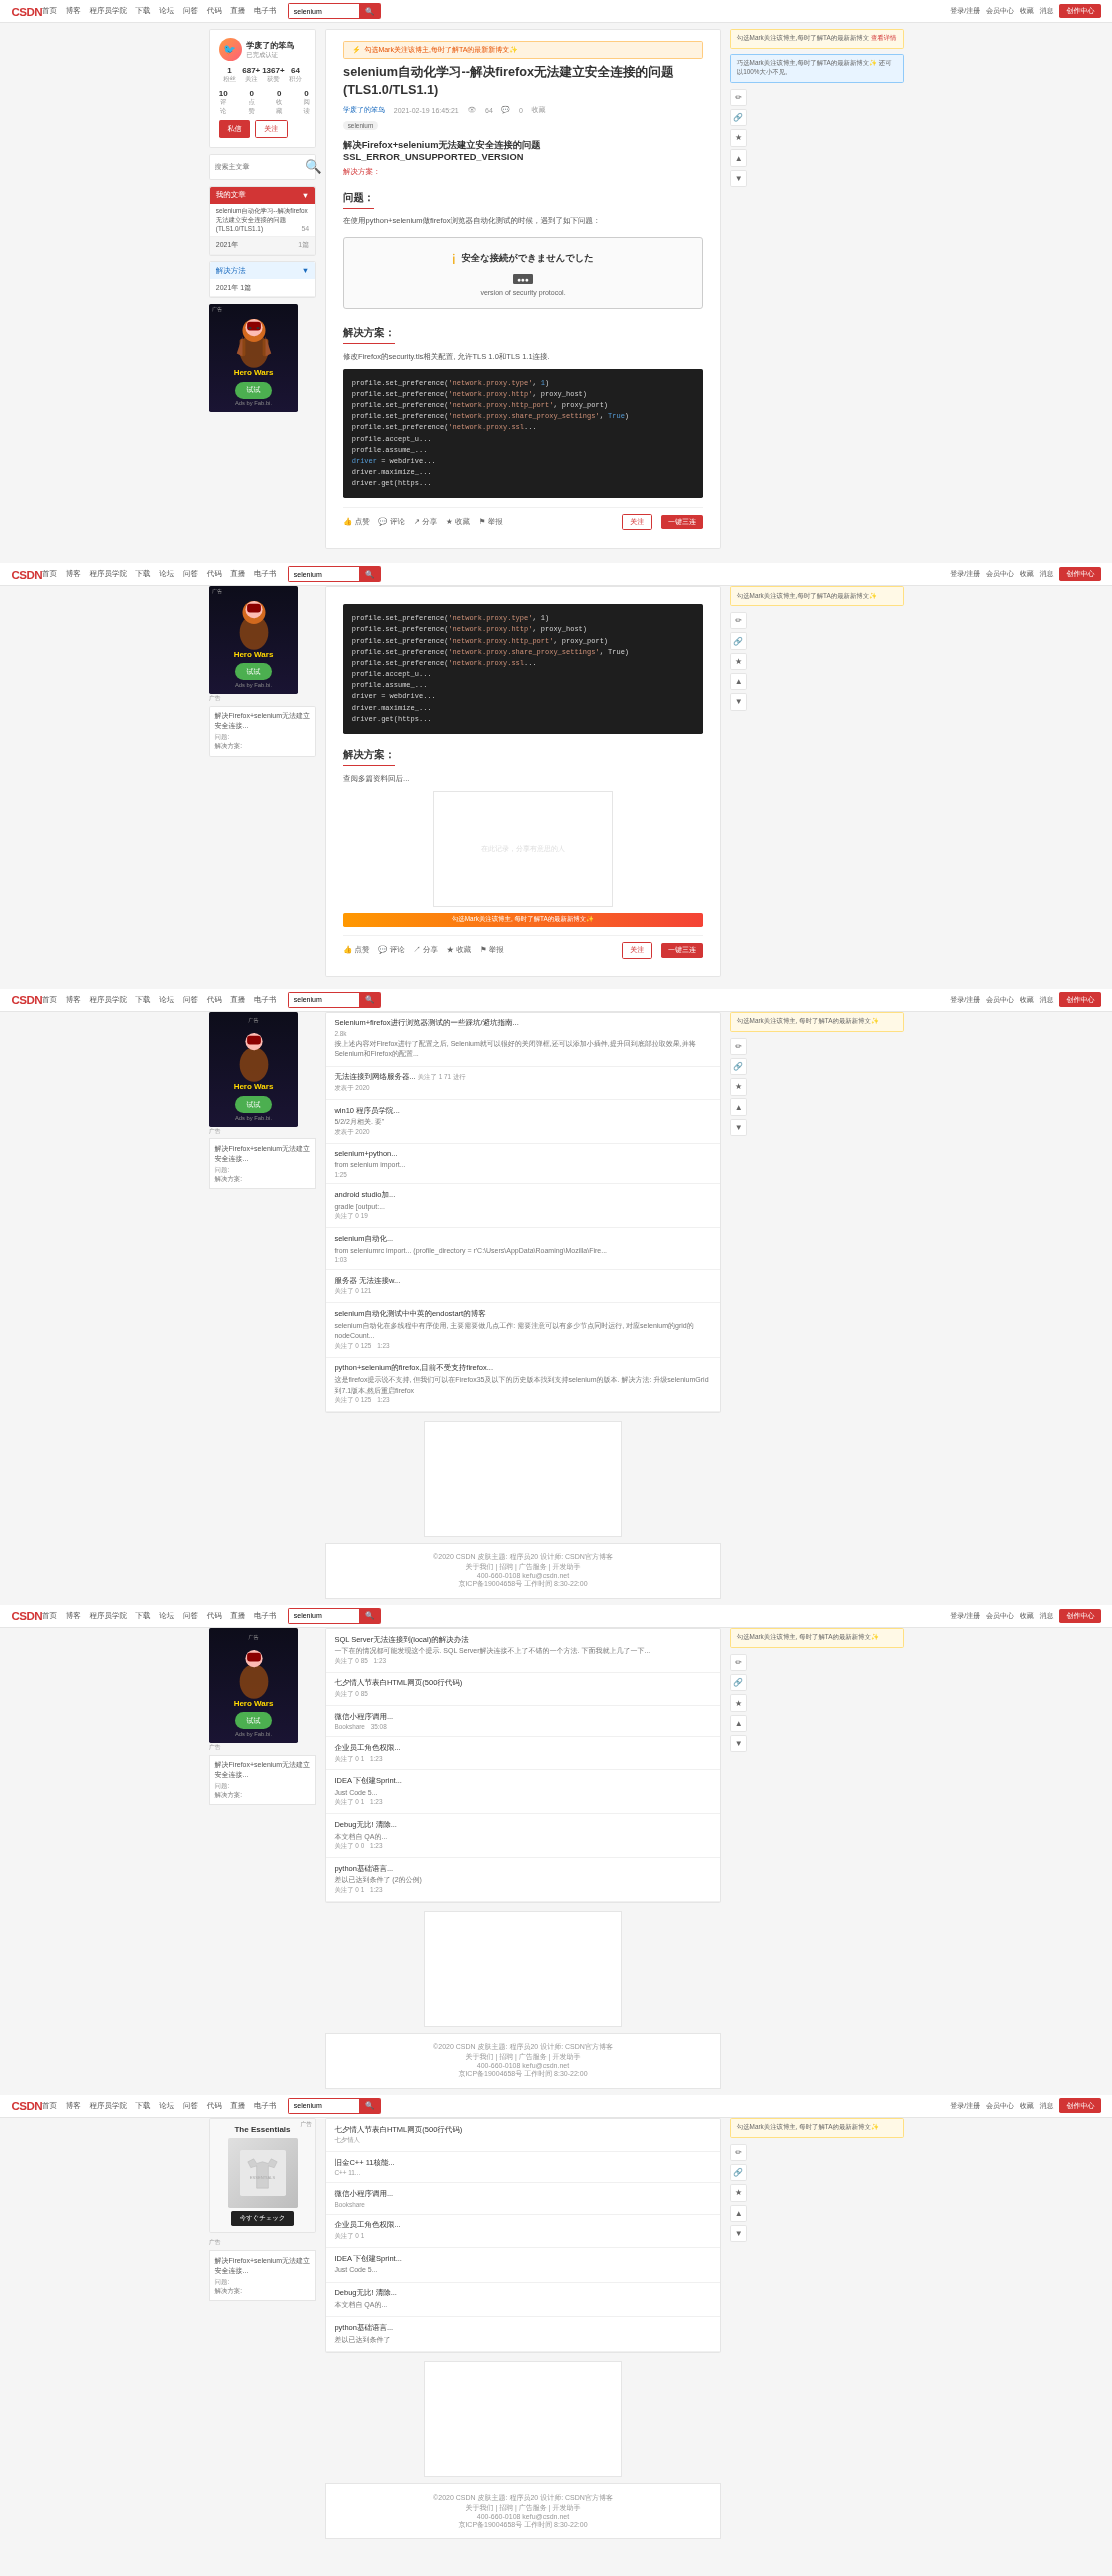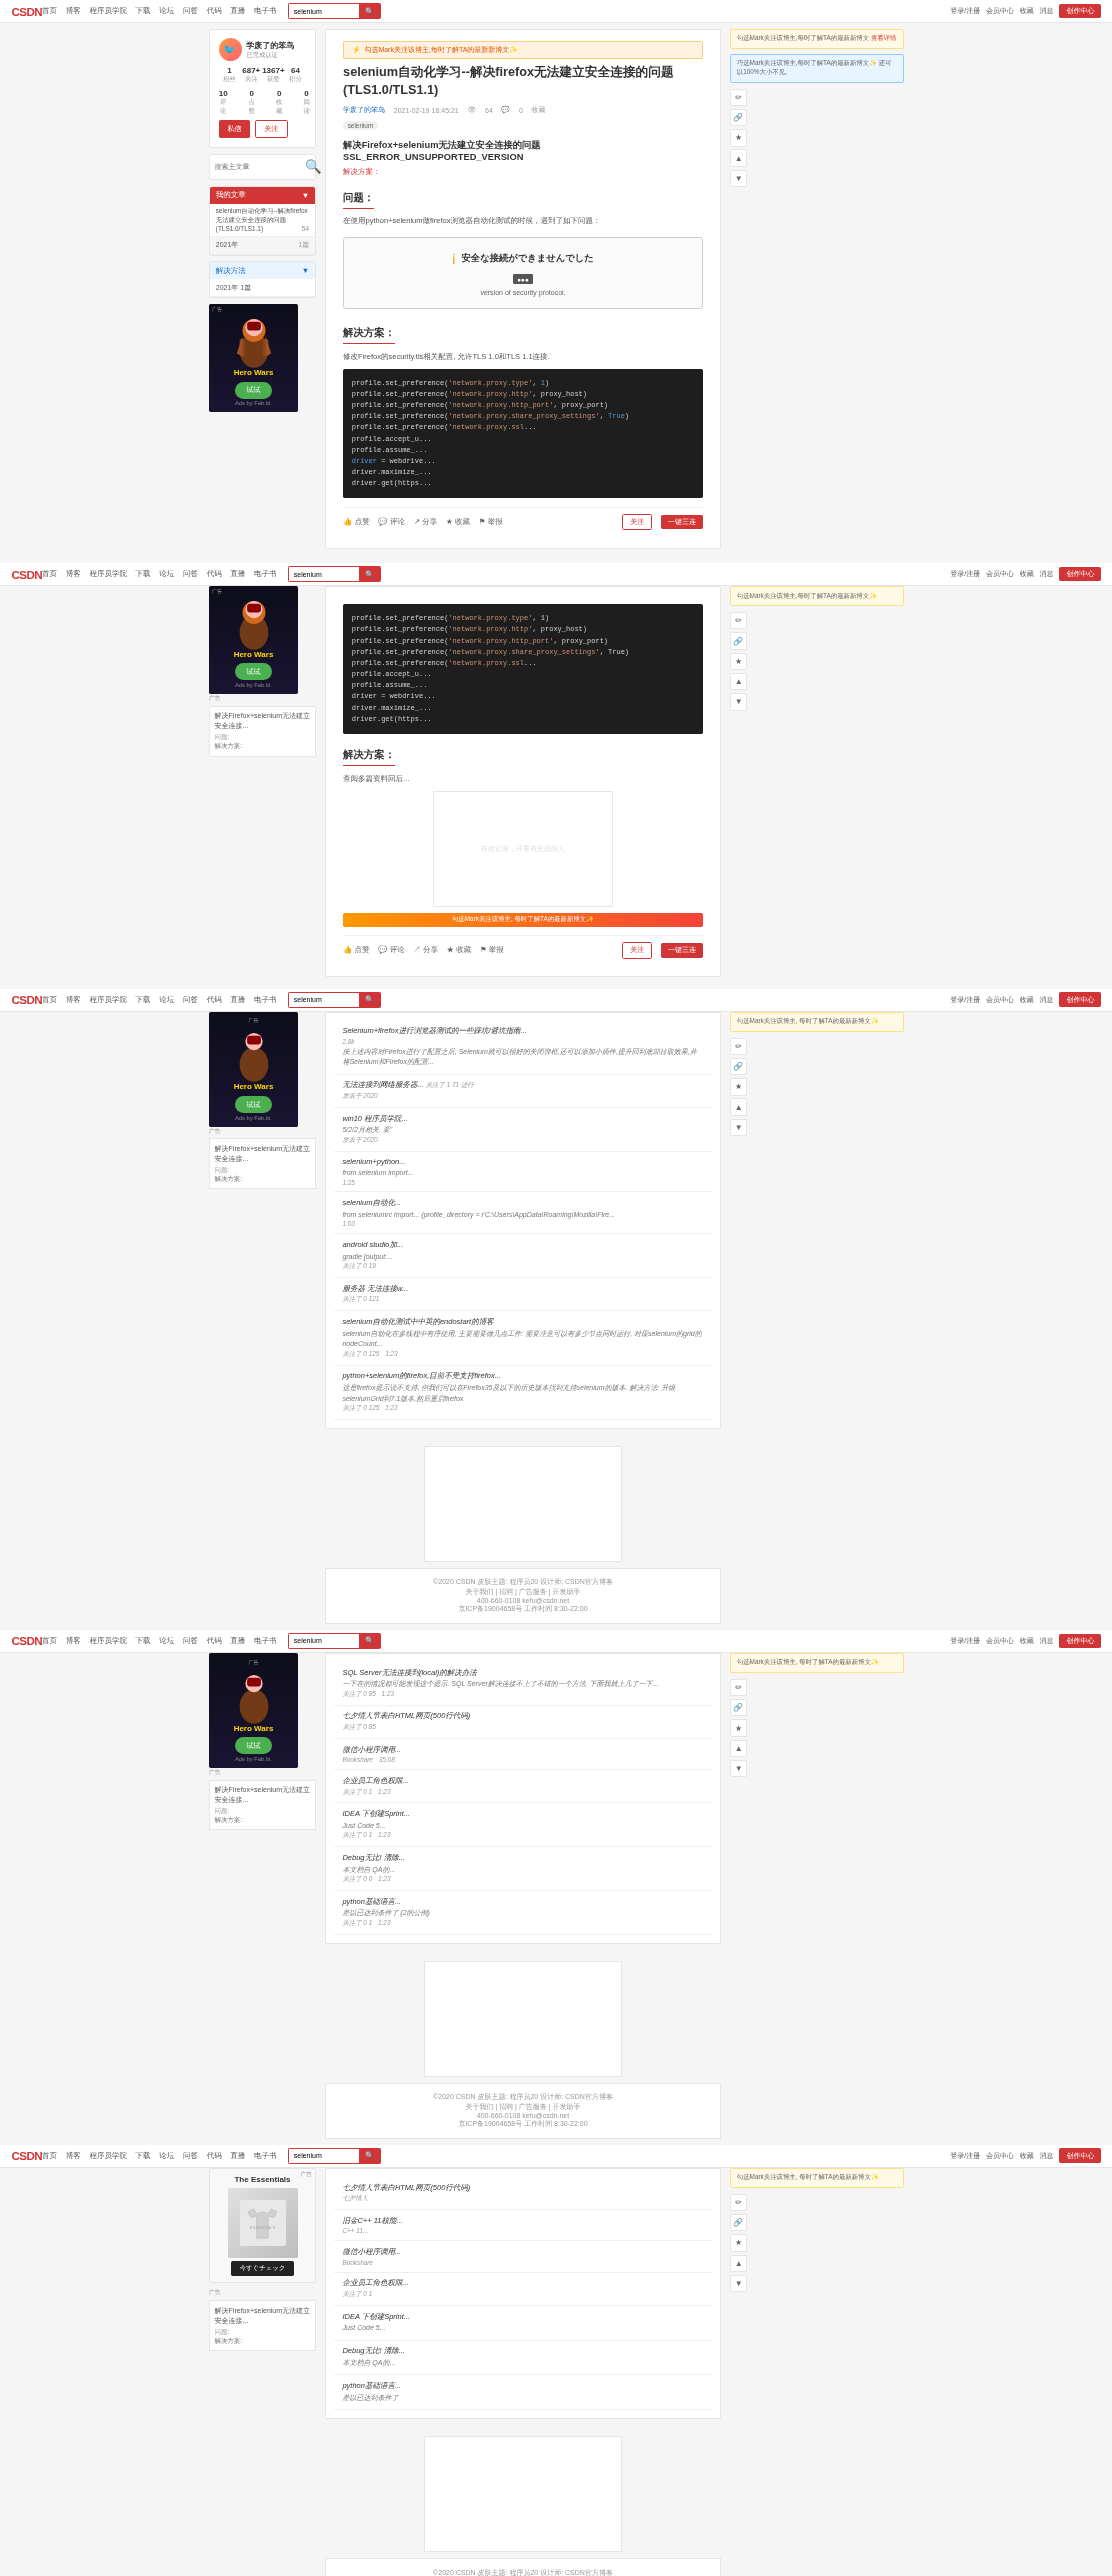--- a/index.html
+++ b/index.html
@@ -282,23 +282,22 @@
       cursor: pointer;
       font-size: 8px;
       color: #666;
     }
 
     
     .related-list {
       background: #fff;
       border: 0.6px solid #e5e5e5;
       border-radius: 1.7px;
-      padding: 8px;
-      margin-bottom: 17px;
-      font-style: italic;
+      padding: 0;
+      margin-bottom: 8px;
     }
     .related-list-item {
       padding: 5.8px 8.7px;
       border-bottom: 0.6px solid #f0f0f0;
       font-size: 7.5px;
       cursor: pointer;
     }
     .related-item-title { color: #333; margin-bottom: 1.7px; font-weight: 500; }
     .related-item-meta { color: #999; font-size: 6.4px; display: flex; gap: 5.8px; }
     .related-item-excerpt { color: #777; font-size: 7px; margin-top: 1.7px; line-height: 1.5; }
@@ -798,31 +797,31 @@
             </div>
         </div>
         <div class="related-list-item">
           <div class="related-item-title">selenium+python...</div>
           <div class="related-item-excerpt">from selenium import...</div>
           <div class="related-item-meta">
               <span>1:25</span>
             </div>
         </div>
         <div class="related-list-item">
+          <div class="related-item-title">android studio加...</div>
+          <div class="related-item-excerpt">gradle [output:...</div>
+          <div class="related-item-meta">
+              <span>关注了 0 19</span>
+            </div>
+        </div>
+        <div class="related-list-item">
           <div class="related-item-title">selenium自动化...</div>
           <div class="related-item-excerpt">from seleniumrc import... (profile_directory = r'C:\Users\AppData\Roaming\Mozilla\Fire...</div>
           <div class="related-item-meta">
               <span>1:03</span>
-            </div>
-        </div>
-        <div class="related-list-item">
-          <div class="related-item-title">android studio加...</div>
-          <div class="related-item-excerpt">gradle [output:...</div>
-          <div class="related-item-meta">
-              <span>关注了 0 19</span>
             </div>
         </div>
         <div class="related-list-item">
           <div class="related-item-title">服务器 无法连接w...</div>
           <div class="related-item-meta">
               <span>关注了 0 121</span>
             </div>
         </div>
         <div class="related-list-item">
           <div class="related-item-title">selenium自动化测试中中英的endostart的博客</div>

